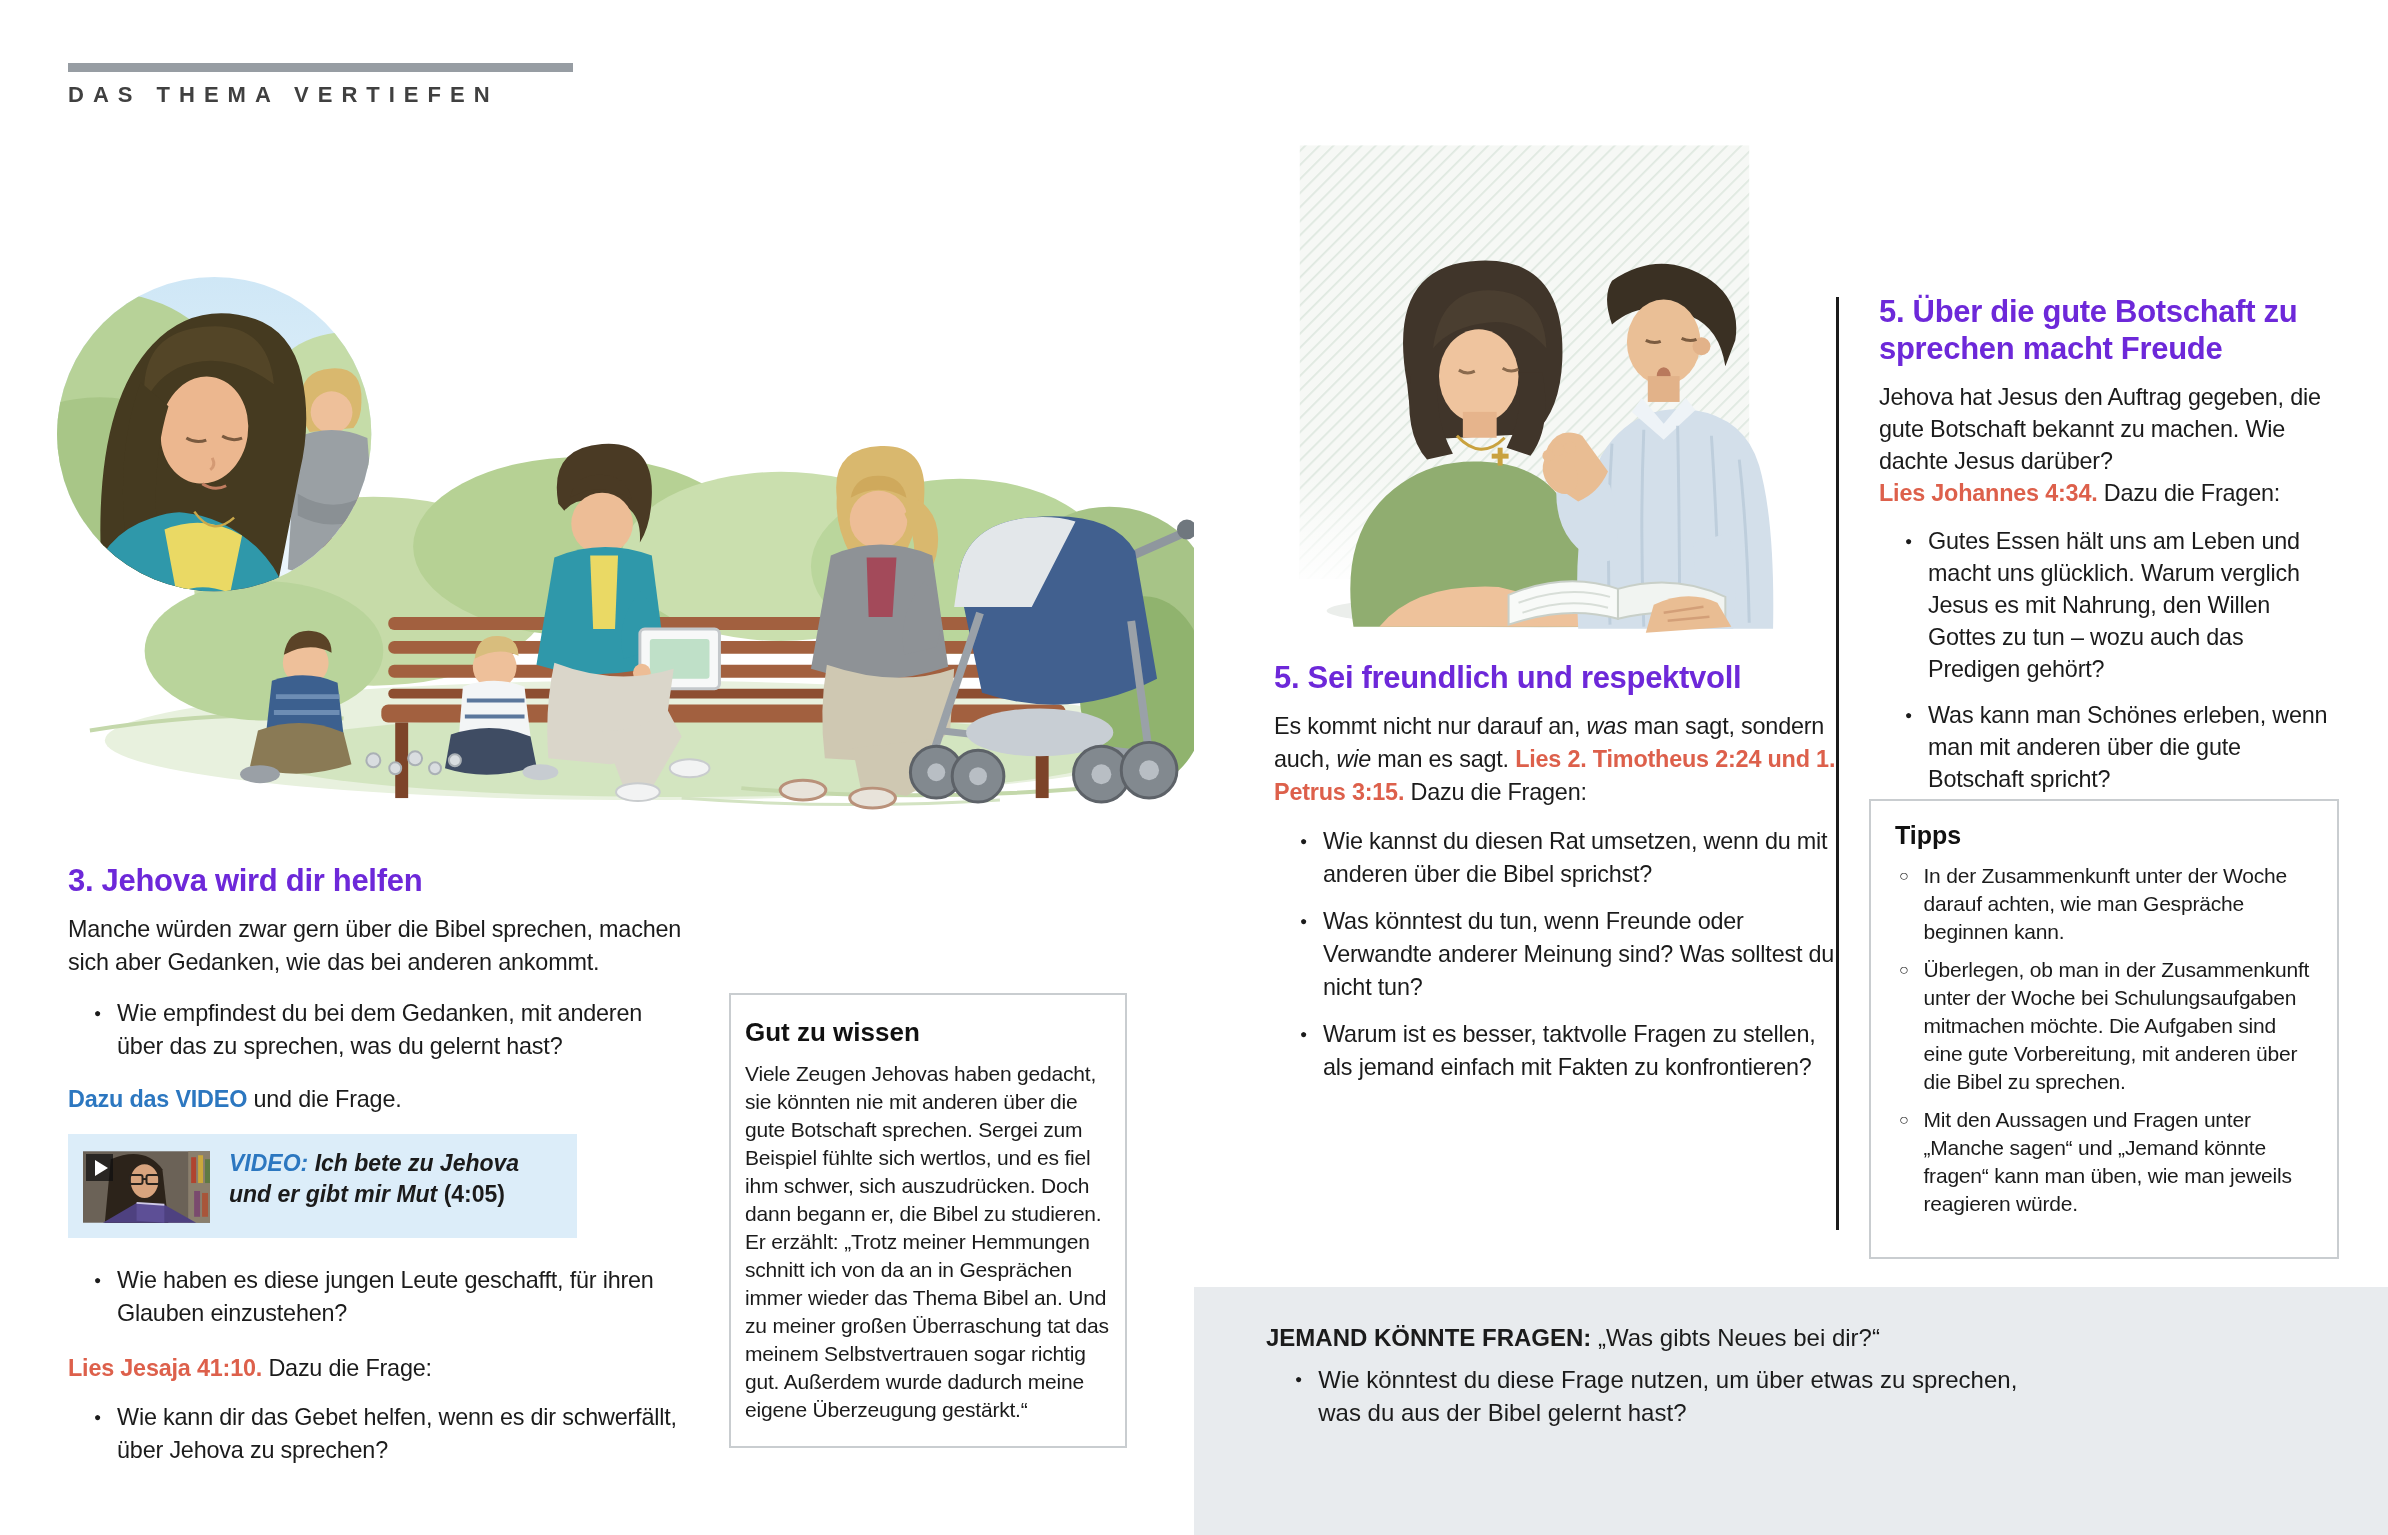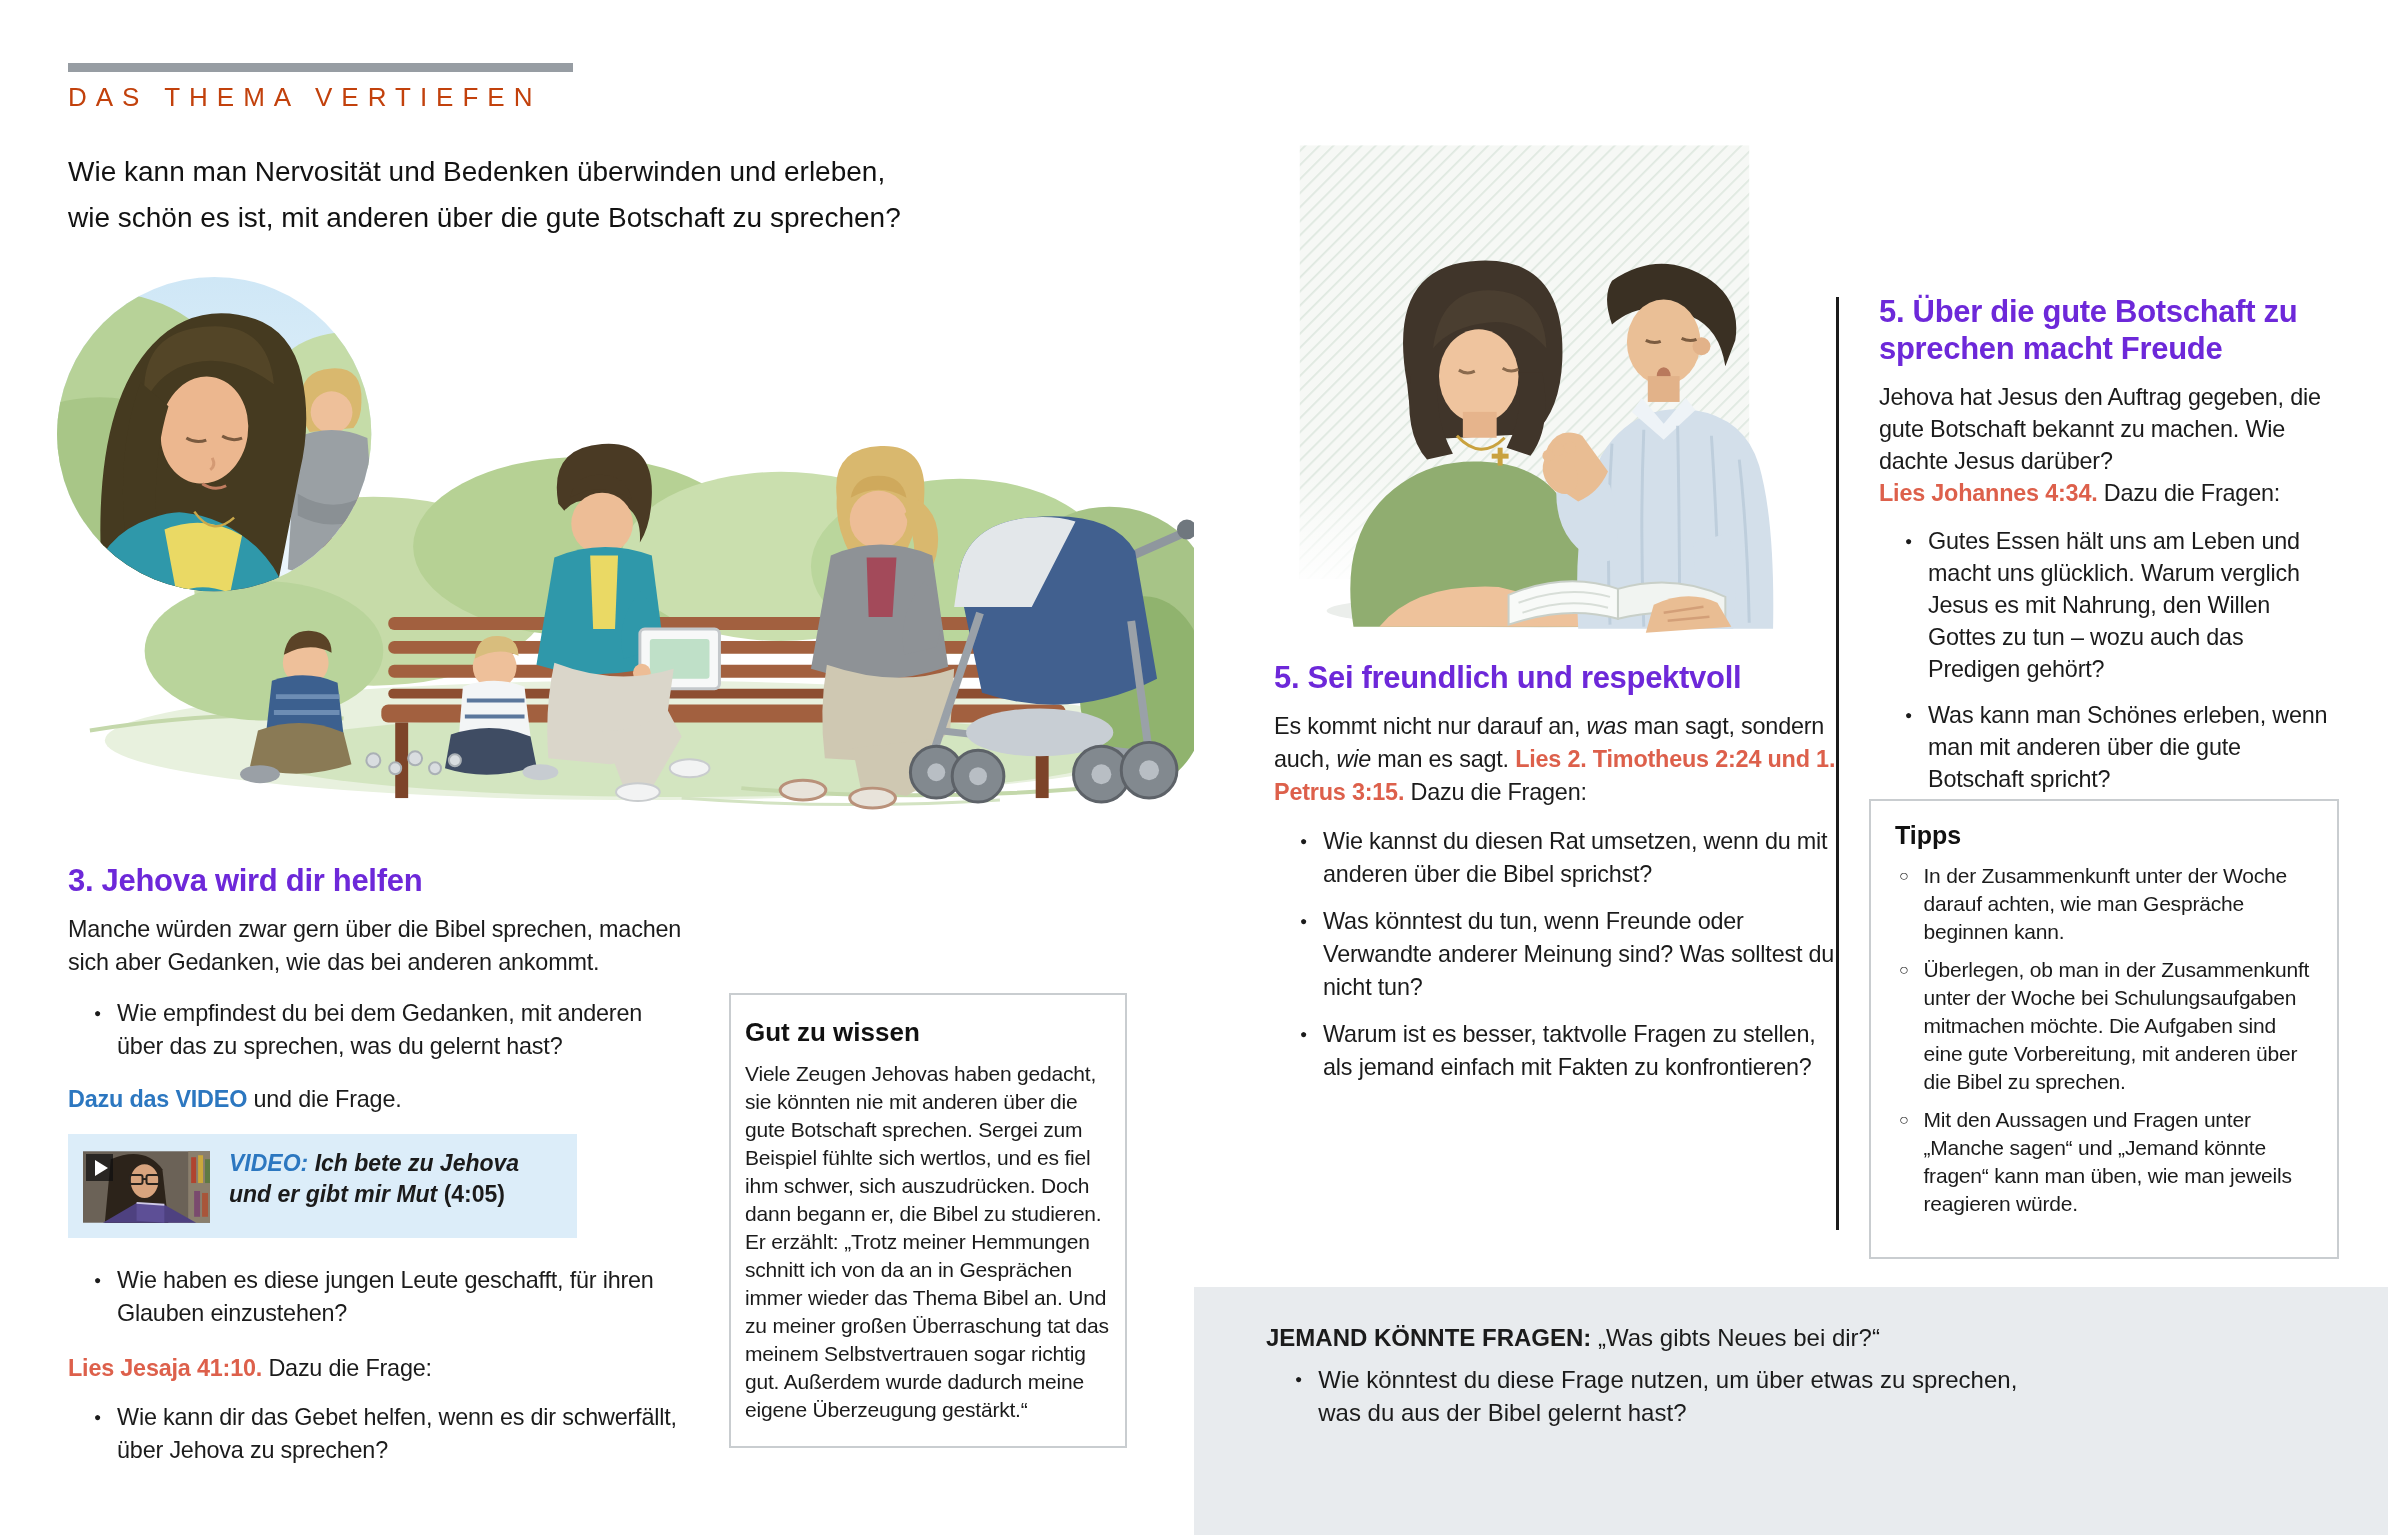--- a/index.html
+++ b/index.html
@@ -1,21 +1,21 @@
 <!DOCTYPE html>
 <html><head>
 <meta charset="utf-8">
 <style>
   html,body{margin:0;padding:0;background:#ffffff;}
   #page{position:relative;width:2388px;height:1535px;background:#ffffff;overflow:hidden;
         font-family:"Liberation Sans","DejaVu Sans",sans-serif;color:#1b1b1b;}
   .abs{position:absolute;}
 
   .kicker-bar{left:68px;top:63px;width:505px;height:9px;background:#979da3;}
-  .kicker{left:68px;top:82px;font-size:26px;font-weight:normal;letter-spacing:9px;color:#c2410c;}
+  .kicker{left:68px;top:82px;font-size:22px;font-weight:bold;letter-spacing:9px;color:#404040;}
   .intro{left:68px;top:149px;width:975px;font-size:28px;line-height:46px;color:#121212;}
 
   .illus{pointer-events:none;}
   .illus-left{left:45px;top:263px;width:1149px;height:547px;}
   .illus-right{left:1262px;top:145px;width:524px;height:498px;}
 
   h2.sec-title{margin:0 0 14px 0;font-size:31px;line-height:37px;font-weight:bold;color:#6d28d9;letter-spacing:-0.3px;}
   .body{font-size:23.4px;line-height:33px;letter-spacing:-0.2px;}
   .col p{margin:0 0 14px 0;}
   .bullet{display:flex;margin:0 0 14px 26px;}
@@ -55,21 +55,20 @@
   .f-bullet{position:absolute;left:101px;top:76px;width:726px;display:flex;font-size:24px;line-height:33px;}
   .f-bullet::before{content:"●";flex:0 0 auto;font-size:12px;line-height:33px;margin-right:16px;}
 </style>
 </head>
 <body>
 
 <div id="page">
 
   <div class="abs kicker-bar"></div>
   <div class="abs kicker">DAS THEMA VERTIEFEN</div>
-  <div class="abs intro"><span>Wie kann man Nervosität und Bedenken überwinden und erleben,</span><br><span>wie schön es ist, mit anderen über die gute Botschaft zu sprechen?</span></div>
 
   <div class="abs illus illus-left">
     <svg viewBox="0 0 1155 550" width="1149" height="547">
       <defs>
         <linearGradient id="sky" x1="0" y1="0" x2="0" y2="1">
           <stop offset="0" stop-color="#cfe7f6"></stop>
             <stop offset="1" stop-color="#eef7fd"></stop>
         </linearGradient>
         <clipPath id="insetClip">
             <circle cx="170" cy="172" r="158"></circle>

